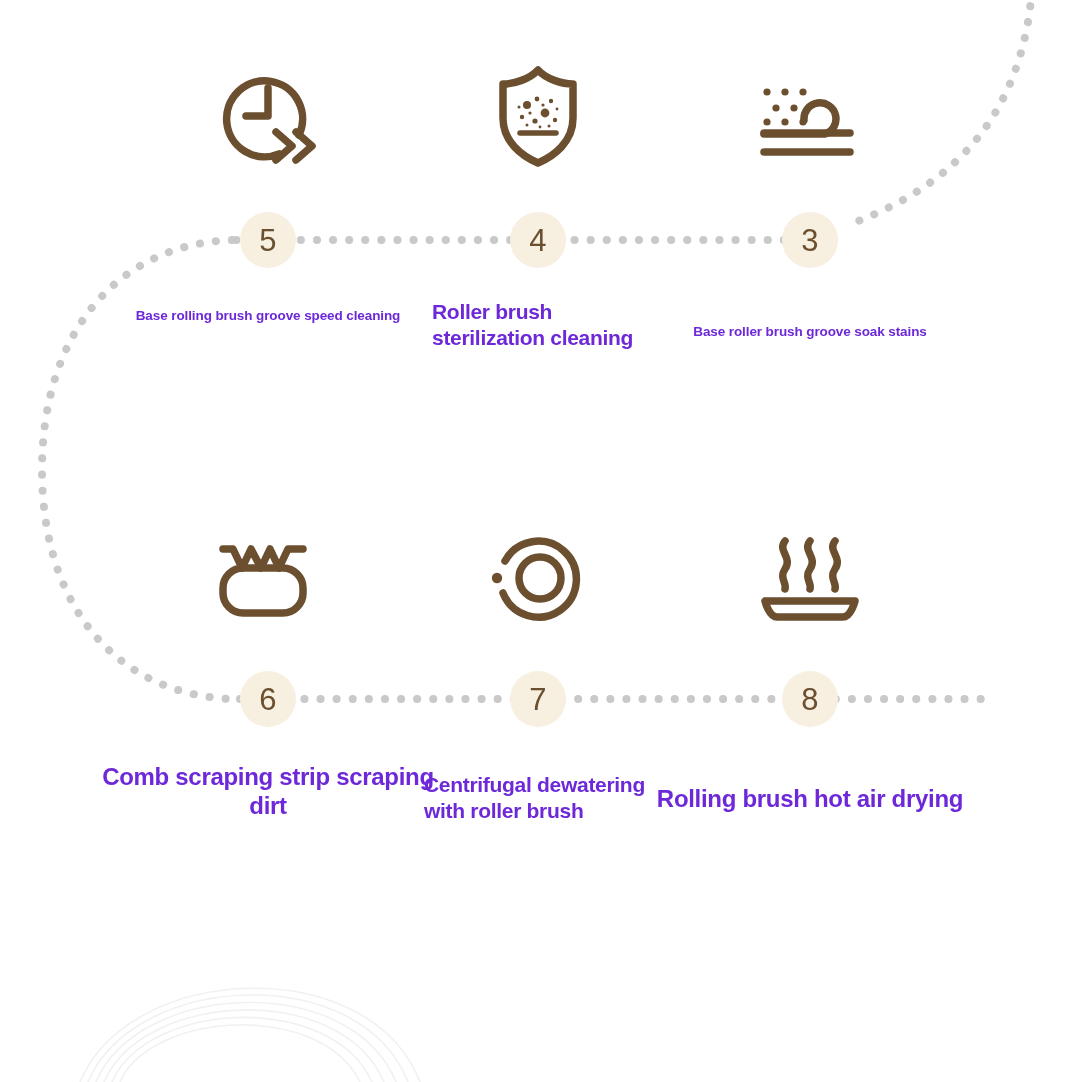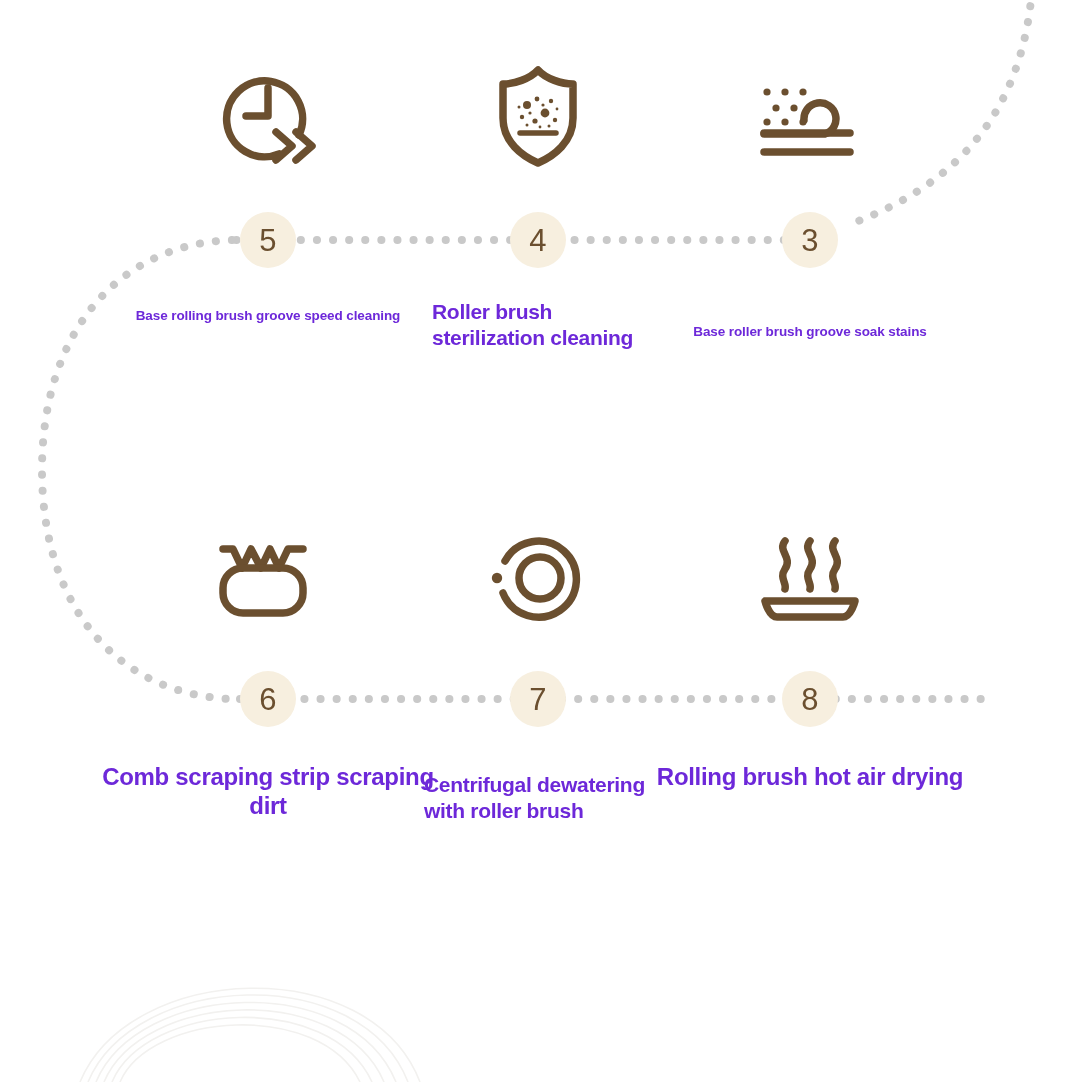--- a/index.html
+++ b/index.html
@@ -222,16 +222,16 @@
       <svg viewBox="0 0 110 110" width="110" height="110" fill="none" stroke="#6b4f2f" stroke-width="7.5" stroke-linecap="round" stroke-linejoin="round">
         <path d="M 30 18 C 22 28 38 34 30 46 C 24 55 32 60 30 66"></path>
         <path d="M 55 18 C 47 28 63 34 55 46 C 49 55 57 60 55 66"></path>
         <path d="M 80 18 C 72 28 88 34 80 46 C 74 55 82 60 80 66"></path>
         <path d="M 10 78 L 100 78 C 100 78 96 94 88 94 L 22 94 C 14 94 10 78 10 78 Z"></path>
       </svg>
     </div>
     <div class="step-badge" style="top:699px;">
       <span>8</span>
     </div>
-    <div class="step-label lbl-md align-center" style="top:762px; width:360px;">Rolling brush hot air drying</div>
+    <div class="step-label lbl-md align-center" style="top:784px; width:360px;">Rolling brush hot air drying</div>
   </div>
 
 </div>
 
 </body></html>

